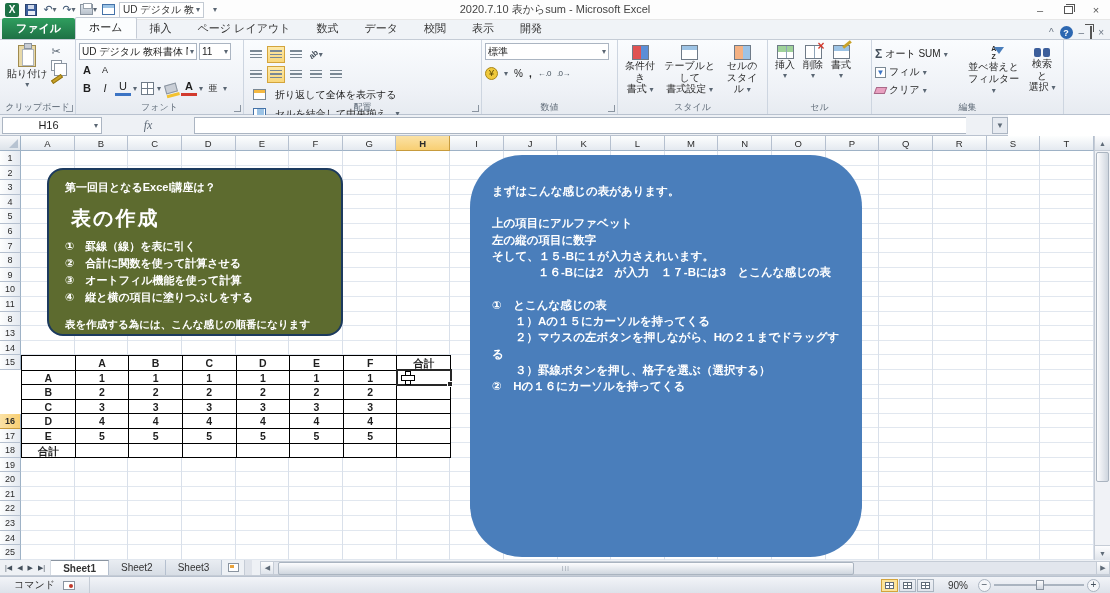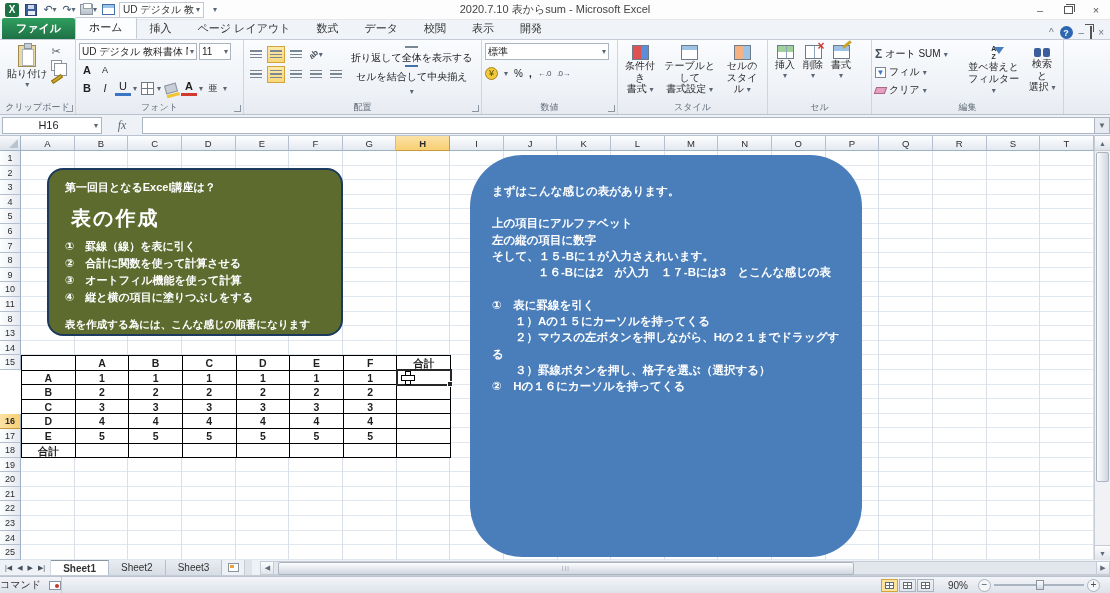--- a/index.html
+++ b/index.html
@@ -79,21 +79,21 @@
   .u-red{border-bottom:3px solid #d23a2e;line-height:1;font-weight:bold;}
   .u-blu{border-bottom:3px solid #3c74c4;line-height:1;}
   
   .g-align{width:238px;display:flex;flex-wrap:wrap;align-content:flex-start;}
   .acol{display:flex;flex-direction:column;gap:3px;padding-top:3px;}
   .arow{display:flex;gap:2px;}
   .abtn{width:18px;height:17px;display:flex;align-items:center;justify-content:center;border:1px solid transparent;}
   .abtn.on{background:linear-gradient(#fde9a9,#f9d77b);border:1px solid #d3a43c;}
   .bars{width:12px;height:9px;background:repeating-linear-gradient(to bottom,#7a8894 0 1.5px,transparent 1.5px 3.5px);} 
   .atext{display:flex;flex-direction:column;gap:2px;padding:3px 0 0 6px;}
-  .tbtn{display:flex;align-items:center;gap:3px;height:17px;font-size:10px;white-space:nowrap;flex-direction:column;}
+  .tbtn{display:flex;align-items:center;gap:9px;height:17px;font-size:10px;white-space:nowrap;}
   .i-wrap{width:13px;height:11px;border:1px solid #7a8894;background:
       linear-gradient(#f5b942 0 3px,#fff 3px);position:relative;}
   .i-merge{width:13px;height:11px;border:1px solid #4472a8;background:linear-gradient(90deg,#fff 0 3px,#9cc3e5 3px 10px,#fff 10px);}
   .i-orient{font-size:8px;transform:rotate(-40deg);color:#44505c;font-weight:bold;}
   
   .g-num{width:136px;}
   .i-coin{width:13px;height:13px;border-radius:50%;background:#f0c93c;border:1px solid #a8861a;
           font-size:9px;display:flex;align-items:center;justify-content:center;color:#5c4a05;}
   .decbtn{font-size:8px;letter-spacing:-0.5px;color:#44505c;}
   
@@ -126,22 +126,22 @@
             display:flex;align-items:center;justify-content:center;}
   .i-eraser{width:11px;height:7px;background:#e8a0c0;border:1px solid #a86888;transform:skewX(-20deg);}
   .i-az{position:relative;width:16px;height:16px;font-size:7px;font-weight:bold;color:#2b2b2b;line-height:1.1;}
   .i-az .fun{position:absolute;right:-2px;top:2px;width:0;height:0;border-left:5px solid transparent;
              border-right:5px solid transparent;border-top:7px solid #4a7ebb;}
   .i-bino{width:16px;height:10px;position:relative;margin-top:3px;}
   .i-bino:before,.i-bino:after{content:"";position:absolute;top:0;width:7px;height:9px;background:#3c5e9b;border-radius:2px;}
   .i-bino:before{left:0;} .i-bino:after{right:0;}
 
   
-  .fbar{position:absolute;left:0;top:115px;width:1110px;height:21px;background:#eef1f5;
-        border-bottom:1px solid #b9c2cf;display:flex;align-items:center;}
+  .fbar{position:absolute;left:0;top:115px;width:1008px;height:21px;background:#eef1f5;
+        border-bottom:1px solid #b9c2cf;display:flex;align-items:center;gap:26px;}
   .namebox{width:100px;height:17px;background:#fff;border:1px solid #abb5c2;margin-left:2px;
            display:flex;align-items:center;}
   .namebox .txt{flex:1;text-align:center;font-size:11px;}
   .fxwrap{width:40px;display:flex;align-items:center;justify-content:center;gap:6px;color:#5f6b78;}
   .fxsym{font-style:italic;font-size:12px;font-family:"Liberation Serif","DejaVu Serif",serif;}
   .finput{flex:1;height:17px;background:#fff;border:1px solid #abb5c2;border-right:none;}
   .fexpand{width:16px;height:17px;background:#e7ebf1;border:1px solid #abb5c2;font-size:8px;
            display:flex;align-items:center;justify-content:center;color:#5f6b78;}
 
   
@@ -208,21 +208,21 @@
          background:linear-gradient(#fdfdfe,#dfe4eb);border:1px solid #c5ccd6;}
   .htrack{flex:1;height:14px;background:#e2e6ed;border-top:1px solid #c5ccd6;border-bottom:1px solid #c5ccd6;position:relative;}
   .hthumb{position:absolute;left:4px;top:0;width:70%;height:13px;background:linear-gradient(#fdfdfe,#cfd6df);
           border:1px solid #aab4c0;border-radius:2px;display:flex;align-items:center;justify-content:center;
           font-size:6px;color:#8a94a0;letter-spacing:1px;}
   .splitter{width:8px;background:#dfe3ea;border-left:1px solid #c5ccd6;}
 
   
   .statusbar{position:absolute;left:0;top:576px;width:1110px;height:17px;background:linear-gradient(#f2f4f8,#dde2ea);
              border-top:1px solid #b9c2cf;display:flex;align-items:center;font-size:10px;color:#333;}
-  .smode{padding:0 0;border-right:1px solid #c5ccd6;height:100%;display:flex;align-items:center;gap:8px;}
+  .smode{padding:0 14px;border-right:1px solid #c5ccd6;height:100%;display:flex;align-items:center;gap:8px;}
   .i-macro{width:12px;height:9px;border:1px solid #8a94a0;background:#fff;position:relative;}
   .i-macro:after{content:"";position:absolute;right:1px;bottom:1px;width:4px;height:4px;border-radius:50%;background:#c0392b;}
   .sright{margin-left:auto;display:flex;align-items:center;gap:6px;padding-right:10px;}
   .viewbtns{display:flex;gap:1px;margin-right:4px;}
   .vb{width:17px;height:13px;border:1px solid #aab4c0;display:flex;align-items:center;justify-content:center;}
   .vb.on{background:#fce49a;border-color:#d3a43c;}
   .vb i{display:block;width:9px;height:7px;border:1px solid #5f6b78;background:
      linear-gradient(#0000 0 2px,#5f6b78 2px 3px,#0000 3px),
      linear-gradient(90deg,#0000 0 3px,#5f6b78 3px 4px,#0000 4px),#fff;}
   .zoomlvl{min-width:28px;text-align:center;}
@@ -575,21 +575,21 @@
     </div>
 
     <div class="blue-note">
         <div class="bn-line">まずはこんな感じの表があります。</div>
         <div class="bn-line"></div>
         <div class="bn-line">上の項目にアルファベット</div>
         <div class="bn-line">左の縦の項目に数字</div>
         <div class="bn-line">そして、１５-Bに１が入力さえれいます。</div>
         <div class="bn-line">　　　　１６-Bには2　が入力　１７-Bには3　とこんな感じの表</div>
         <div class="bn-line"></div>
-        <div class="bn-line">①　表に罫線を引く</div>
+        <div class="bn-line">①　とこんな感じの表</div>
         <div class="bn-line">　　１）Aの１５にカーソルを持ってくる</div>
         <div class="bn-line">　　２）マウスの左ボタンを押しながら、Hの２１までドラッグする</div>
         <div class="bn-line">　　３）罫線ボタンを押し、格子を選ぶ（選択する）</div>
         <div class="bn-line">②　Hの１６にカーソルを持ってくる</div>
       </div>
 
     <div class="ttable">
       <div class="trow">
           <div></div>
           <div>A</div>

